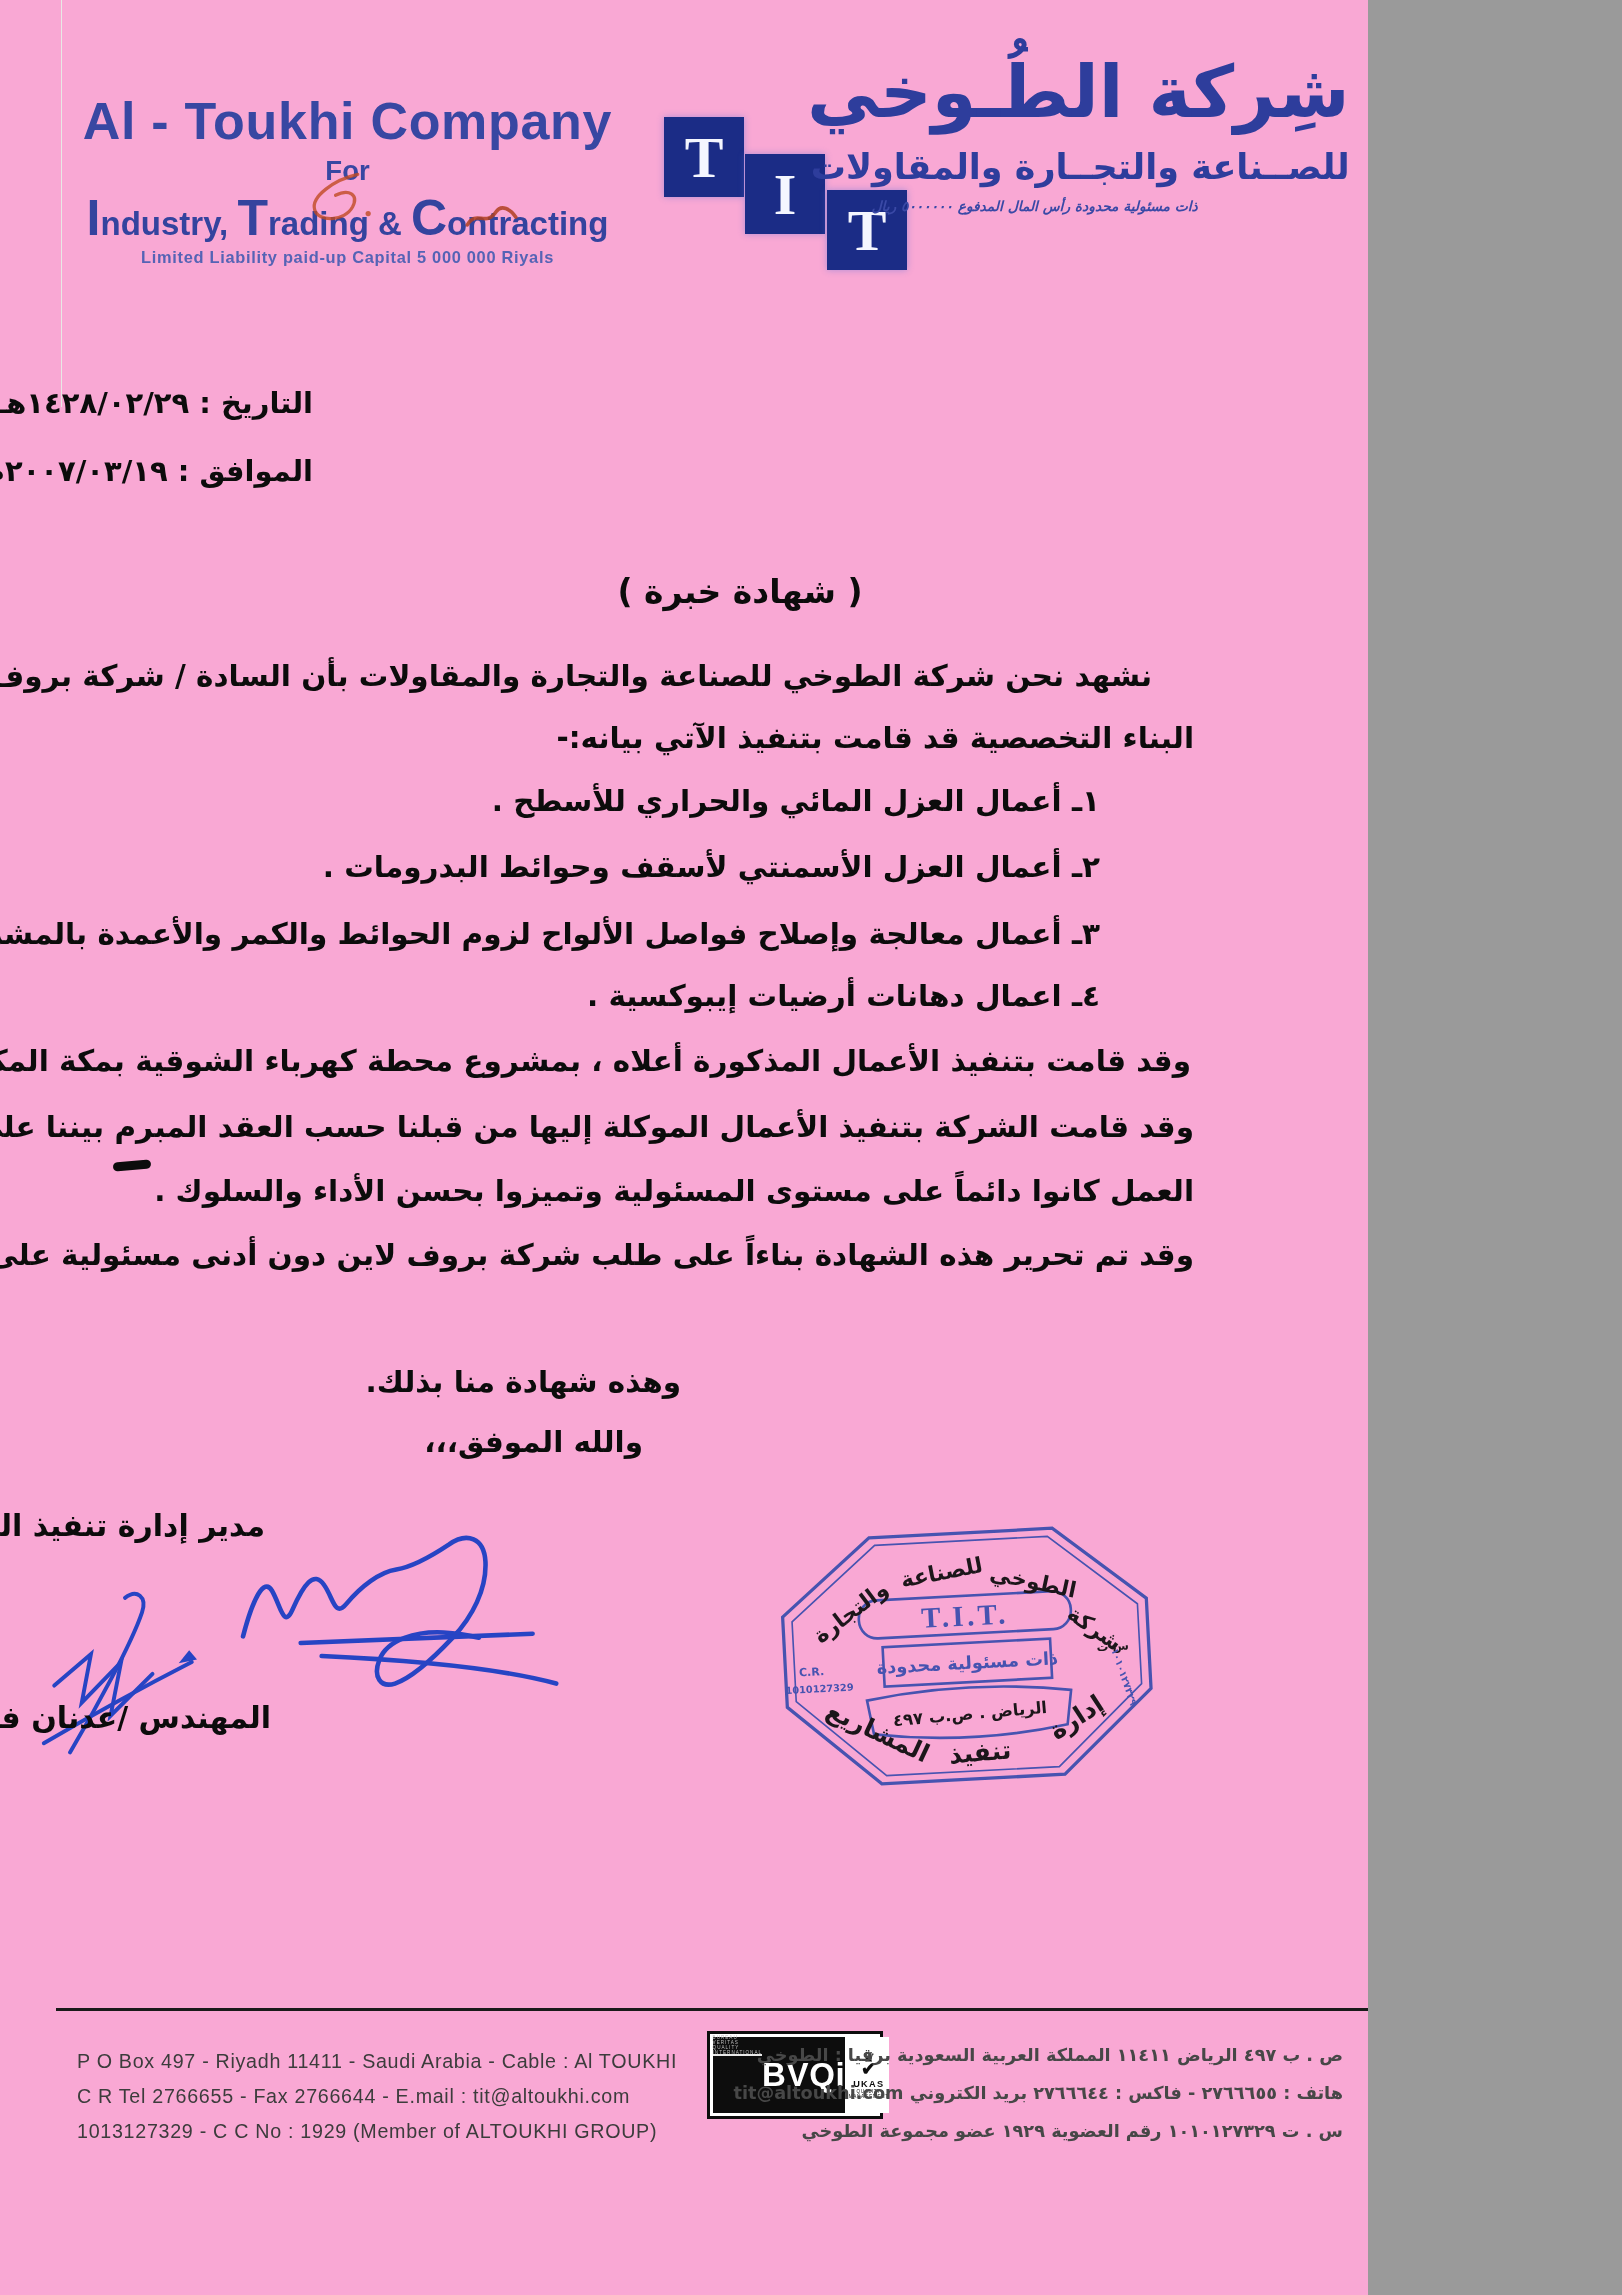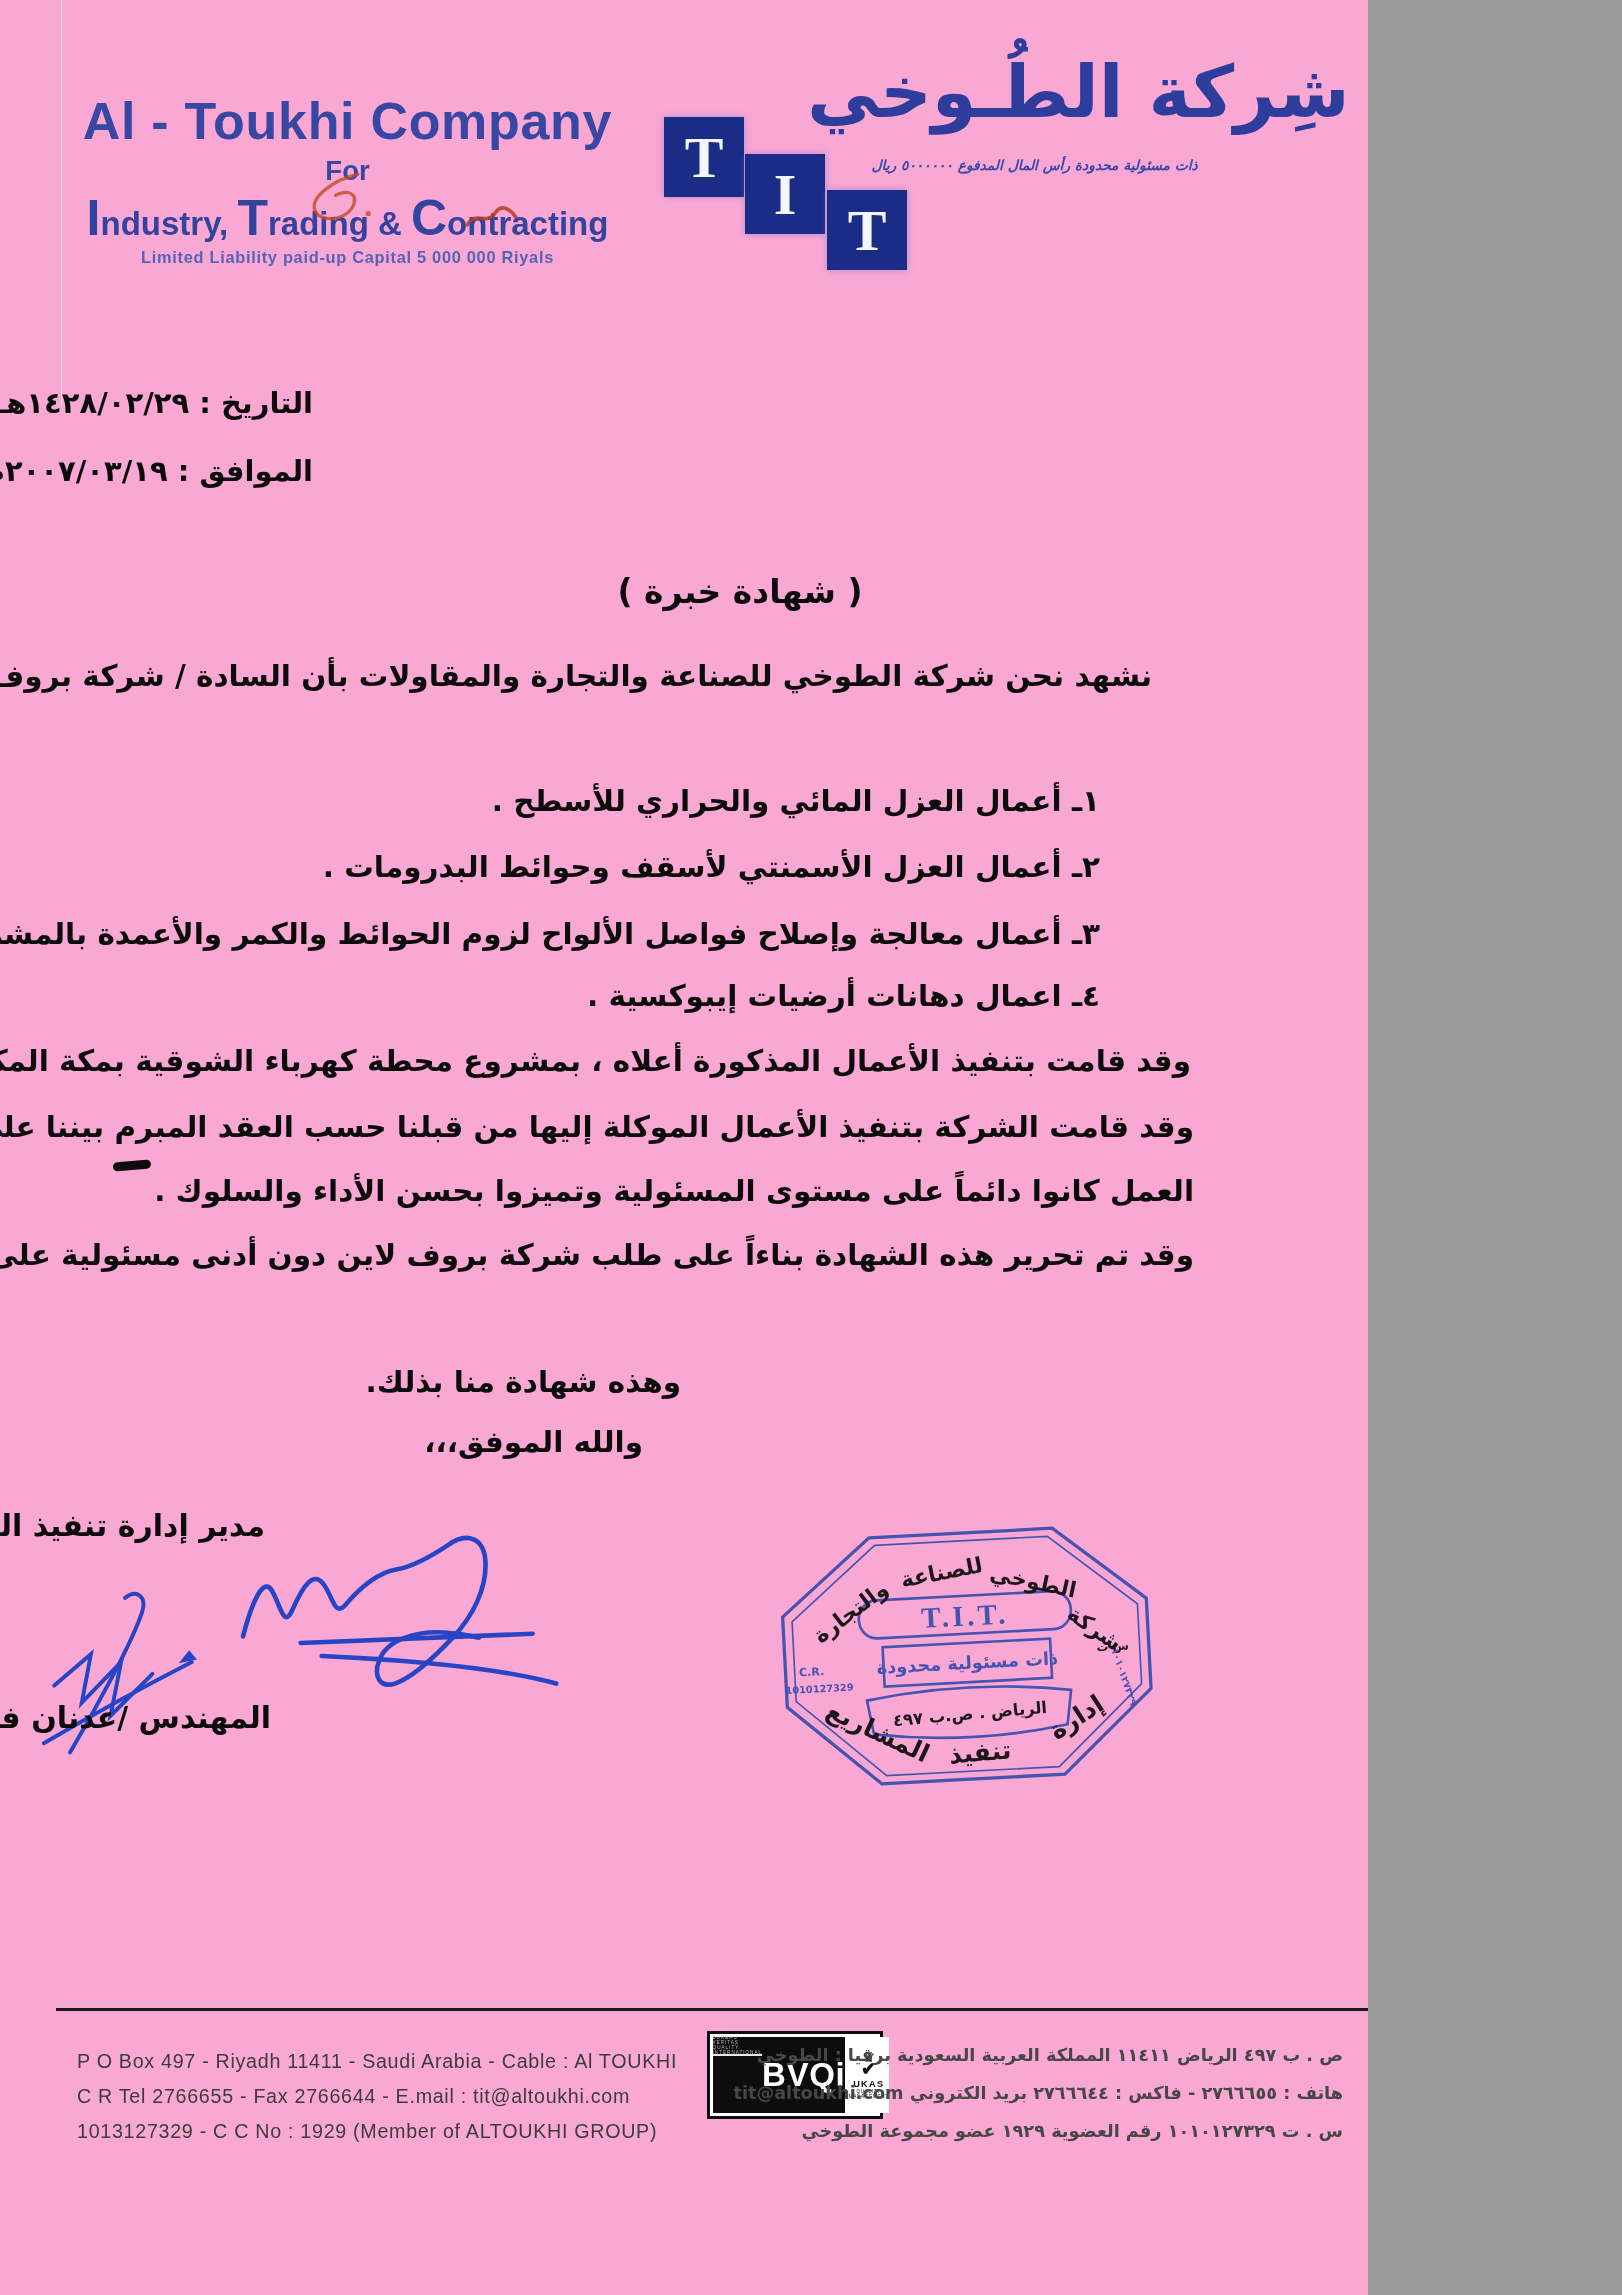--- a/index.html
+++ b/index.html
@@ -80,39 +80,41 @@
     <div class="sq" style="left:81px;top:37px;">
         <span>I</span>
       </div>
     <div class="sq" style="left:163px;top:73px;">
         <span>T</span>
       </div>
   </div>
 
   <div class="abs logo-ar ar">
     <div class="a1">شِركة الطُـوخي</div>
+    <div class="a2">للصــناعة والتجــارة والمقاولات</div>
     <div class="a3">ذات مسئولية محدودة رأس المال المدفوع ٥٠٠٠٠٠٠ ريال</div>
   </div>
 
   <svg class="abs red-mark" style="left:462px;top:200px;" width="59" height="36" viewBox="0 0 90 55">
     <path d="M8,38 C22,14 36,42 52,18 C60,6 74,14 82,26" fill="none" stroke="#b04020" stroke-width="5.5" stroke-linecap="round" opacity=".85"></path>
   </svg>
   <svg class="abs red-mark" style="left:295px;top:164px;" width="85" height="62" viewBox="0 0 130 95">
     <path d="M96,16 C60,24 24,50 30,70 C36,90 76,88 88,66 C98,46 82,38 62,48" fill="none" stroke="#c14a22" stroke-width="5" stroke-linecap="round" opacity=".8"></path>
     <circle cx="112" cy="76" r="4" fill="#c14a22" opacity=".8"></circle>
   </svg>
 
   <div class="abs dates ar">
     <div>التاريخ : ١٤٢٨/٠٢/٢٩هـ</div>
     <div>الموافق : ٢٠٠٧/٠٣/١٩م</div>
   </div>
 
   <div class="abs cert-title ar">( شهادة خبرة )</div>
 
   <div class="abs ar body-line" style="top:659px;right:216px;">نشهد نحن شركة الطوخي للصناعة والتجارة والمقاولات بأن السادة / شركة بروف لاين لكيماويات</div>
+  <div class="abs ar body-line" style="top:721px;right:174px;">البناء التخصصية قد قامت بتنفيذ الآتي بيانه:-</div>
 
   <div class="abs ar body-line" style="top:784px;right:268px;">١ـ أعمال العزل المائي والحراري للأسطح .</div>
   <div class="abs ar body-line" style="top:850px;right:268px;">٢ـ أعمال العزل الأسمنتي لأسقف وحوائط البدرومات .</div>
   <div class="abs ar body-line" style="top:917px;right:268px;">٣ـ أعمال معالجة وإصلاح فواصل الألواح لزوم الحوائط والكمر والأعمدة بالمشروع .</div>
   <div class="abs ar body-line" style="top:979px;right:268px;">٤ـ اعمال دهانات أرضيات إيبوكسية .</div>
 
   <div class="abs ar body-line" style="top:1044px;right:177px;">وقد قامت بتنفيذ الأعمال المذكورة أعلاه ، بمشروع محطة كهرباء الشوقية بمكة المكرمة.</div>
   <div class="abs ar body-line" style="top:1110px;right:174px;">وقد قامت الشركة بتنفيذ الأعمال الموكلة إليها من قبلنا حسب العقد المبرم بيننا على أكمل وجه وطول فترة</div>
   <div class="abs" style="left:113px;top:1161px;width:38px;height:9.2px;background:#0c0c0c;border-radius:4.6px;transform:rotate(-5deg);"></div>
   <div class="abs ar body-line" style="top:1238px;right:174px;">وقد تم تحرير هذه الشهادة بناءاً على طلب شركة بروف لاين دون أدنى مسئولية على الشركة.</div>

